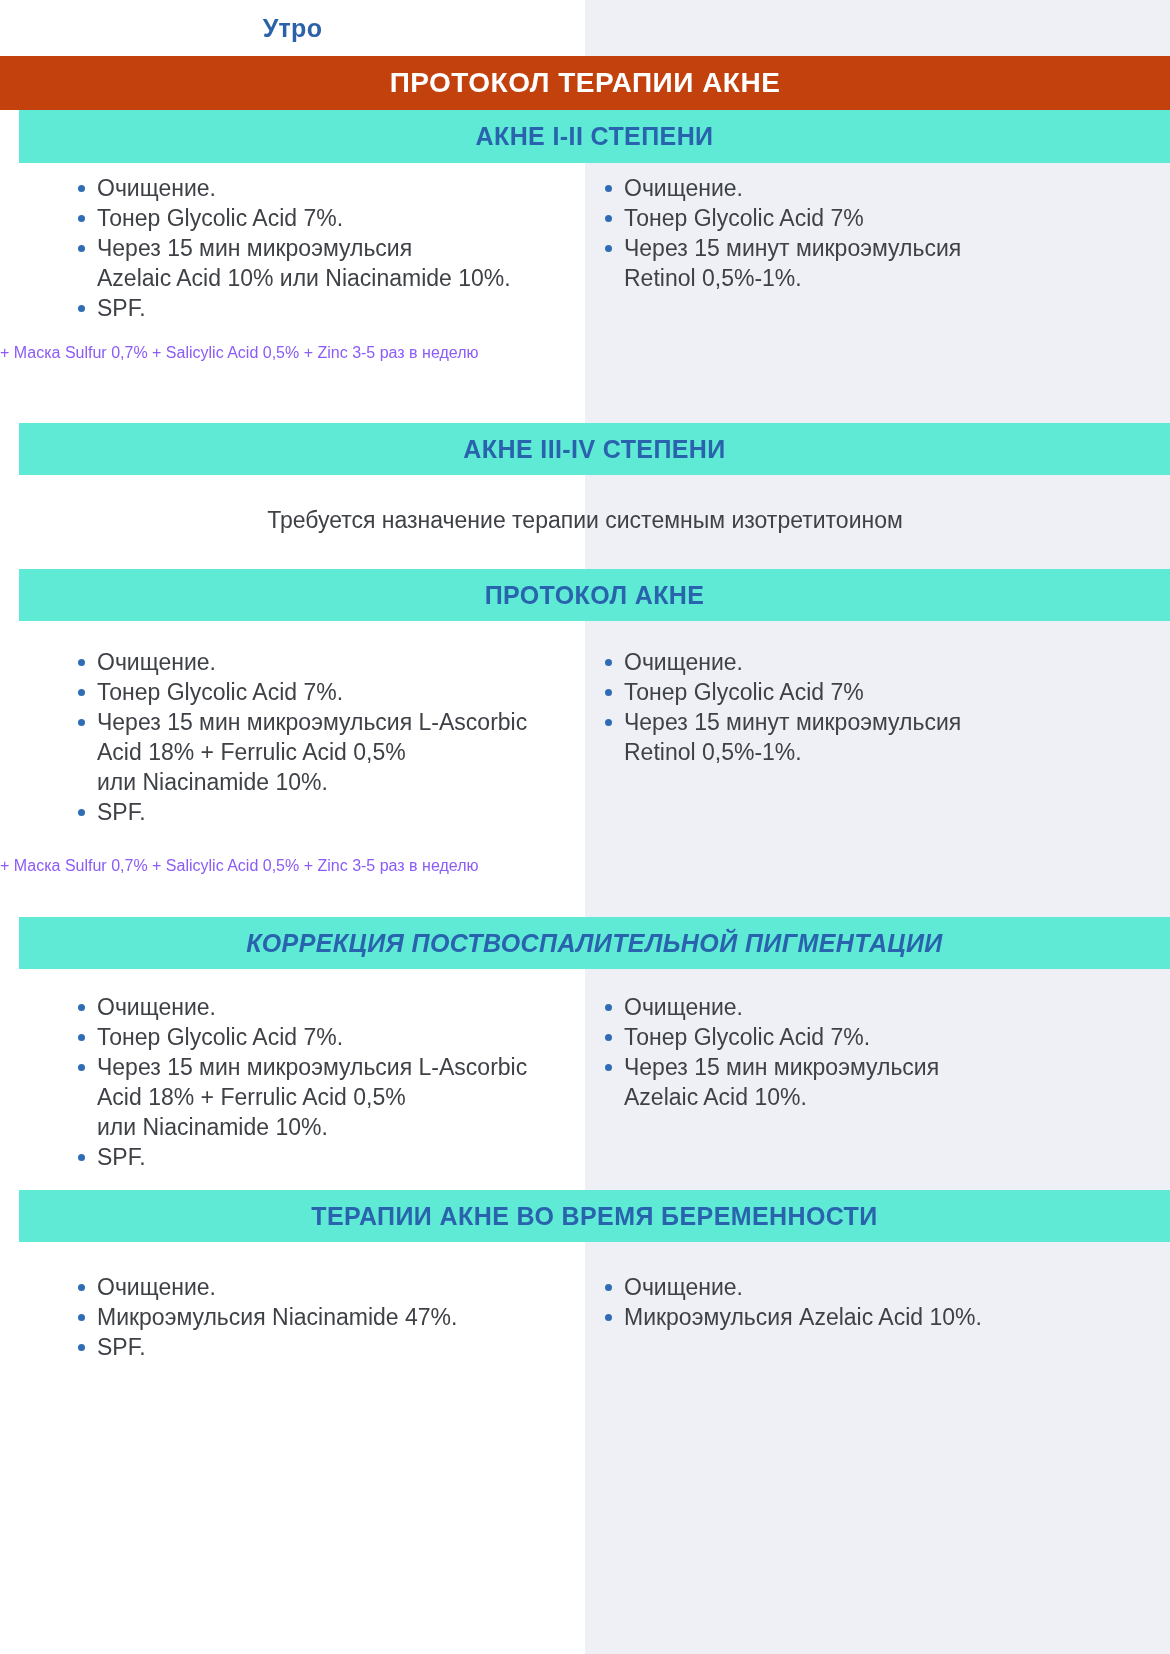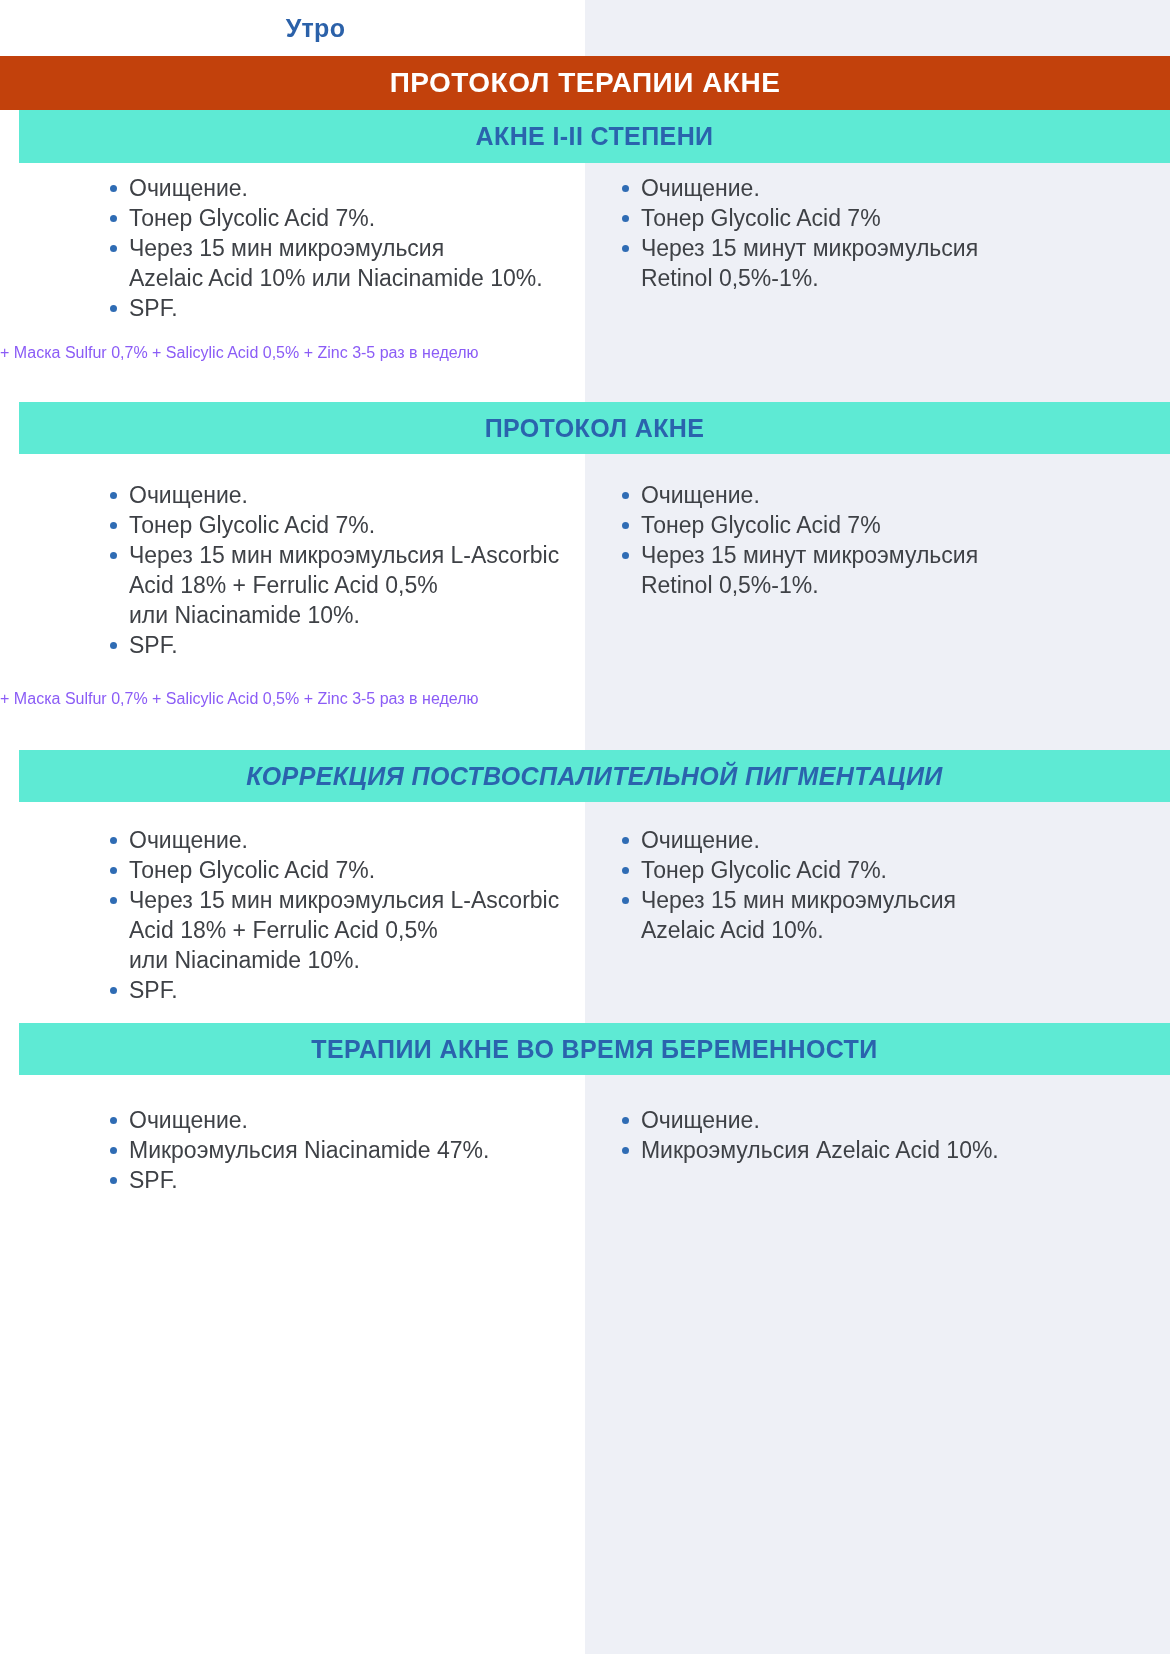--- a/index.html
+++ b/index.html
@@ -27,21 +27,20 @@
     background:#eef0f6;
     z-index:0;
   }
   .page > *:not(.evening-tint){ position:relative; z-index:1; }
 
   
   .col-headers{
     height:56px;
     display:flex;
     flex:0 0 auto;
-    padding-left:23px;
   }
   .col-headers .cell{
     width:585px;
     display:flex;
     align-items:center;
     justify-content:center;
     font-size:25px;
     font-weight:bold;
     color:#2b61a9;
     letter-spacing:.3px;
@@ -72,21 +71,20 @@
     font-weight:bold;
     letter-spacing:.4px;
     margin-left:19px;
   }
   .band.first{ height:53px; }
 
   
   .sec-body{
     display:flex;
     flex:0 0 auto;
-    margin-left:32px;
   }
   .col{
     width:585px;
     box-sizing:border-box;
   }
   .col.morning{ padding-left:78px; padding-right:12px; }
   .col.evening{ padding-left:20px; padding-right:12px; }
   ul.items{
     list-style:none;
     margin:0; padding:0;
@@ -188,20 +186,22 @@
             <span class="dot"></span>
             <span class="txt">Через 15 минут микроэмульсия
 Retinol 0,5%-1%.</span>
           </li>
       </ul>
     </div>
   </div>
 
   <div class="note note0">+ Маска Sulfur 0,7% + Salicylic Acid 0,5% + Zinc 3-5 раз в неделю</div>
 
+  <div class="band band1">АКНЕ III-IV СТЕПЕНИ</div>
+  <div class="statement">Требуется назначение терапии системным изотретитоином</div>
 
   <div class="band band2">ПРОТОКОЛ АКНЕ</div>
 
   <div class="sec-body sec2-body">
     <div class="col morning">
       <ul class="items">
         <li>
             <span class="dot"></span>
             <span class="txt">Очищение.</span>
           </li>

